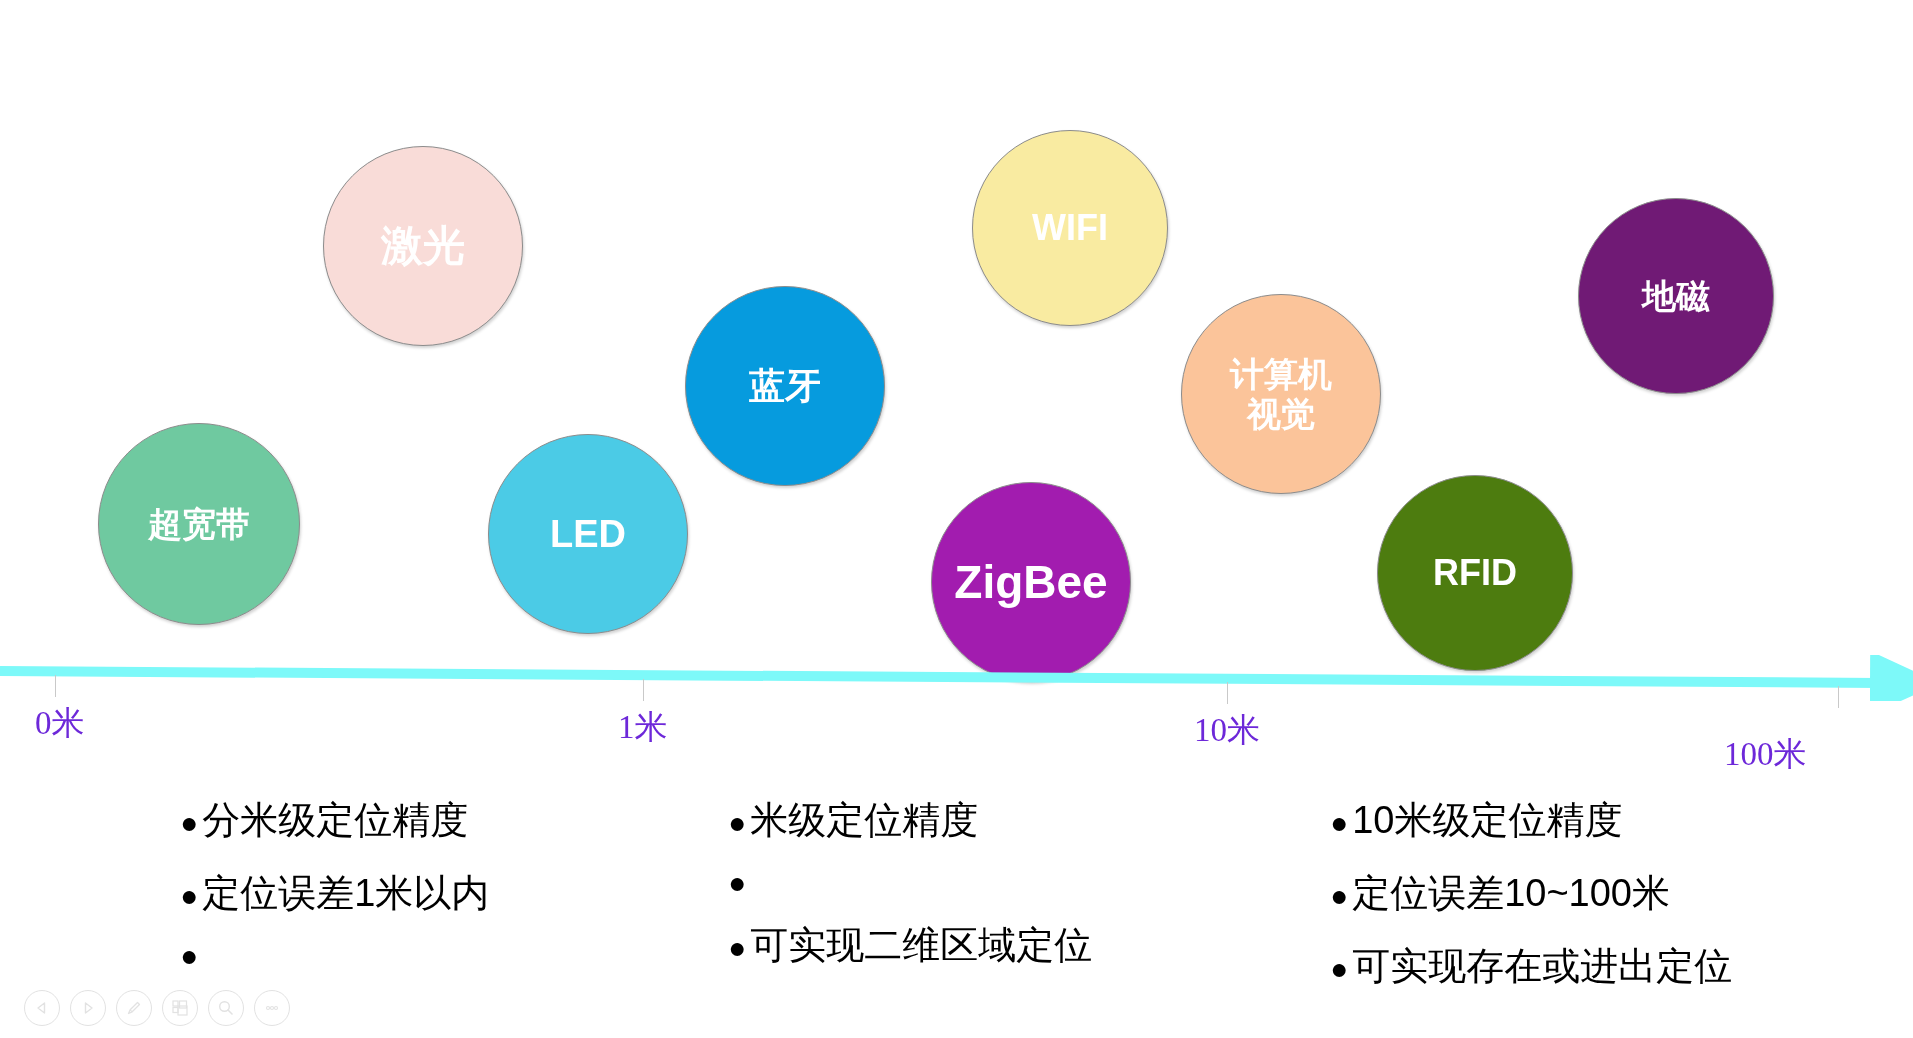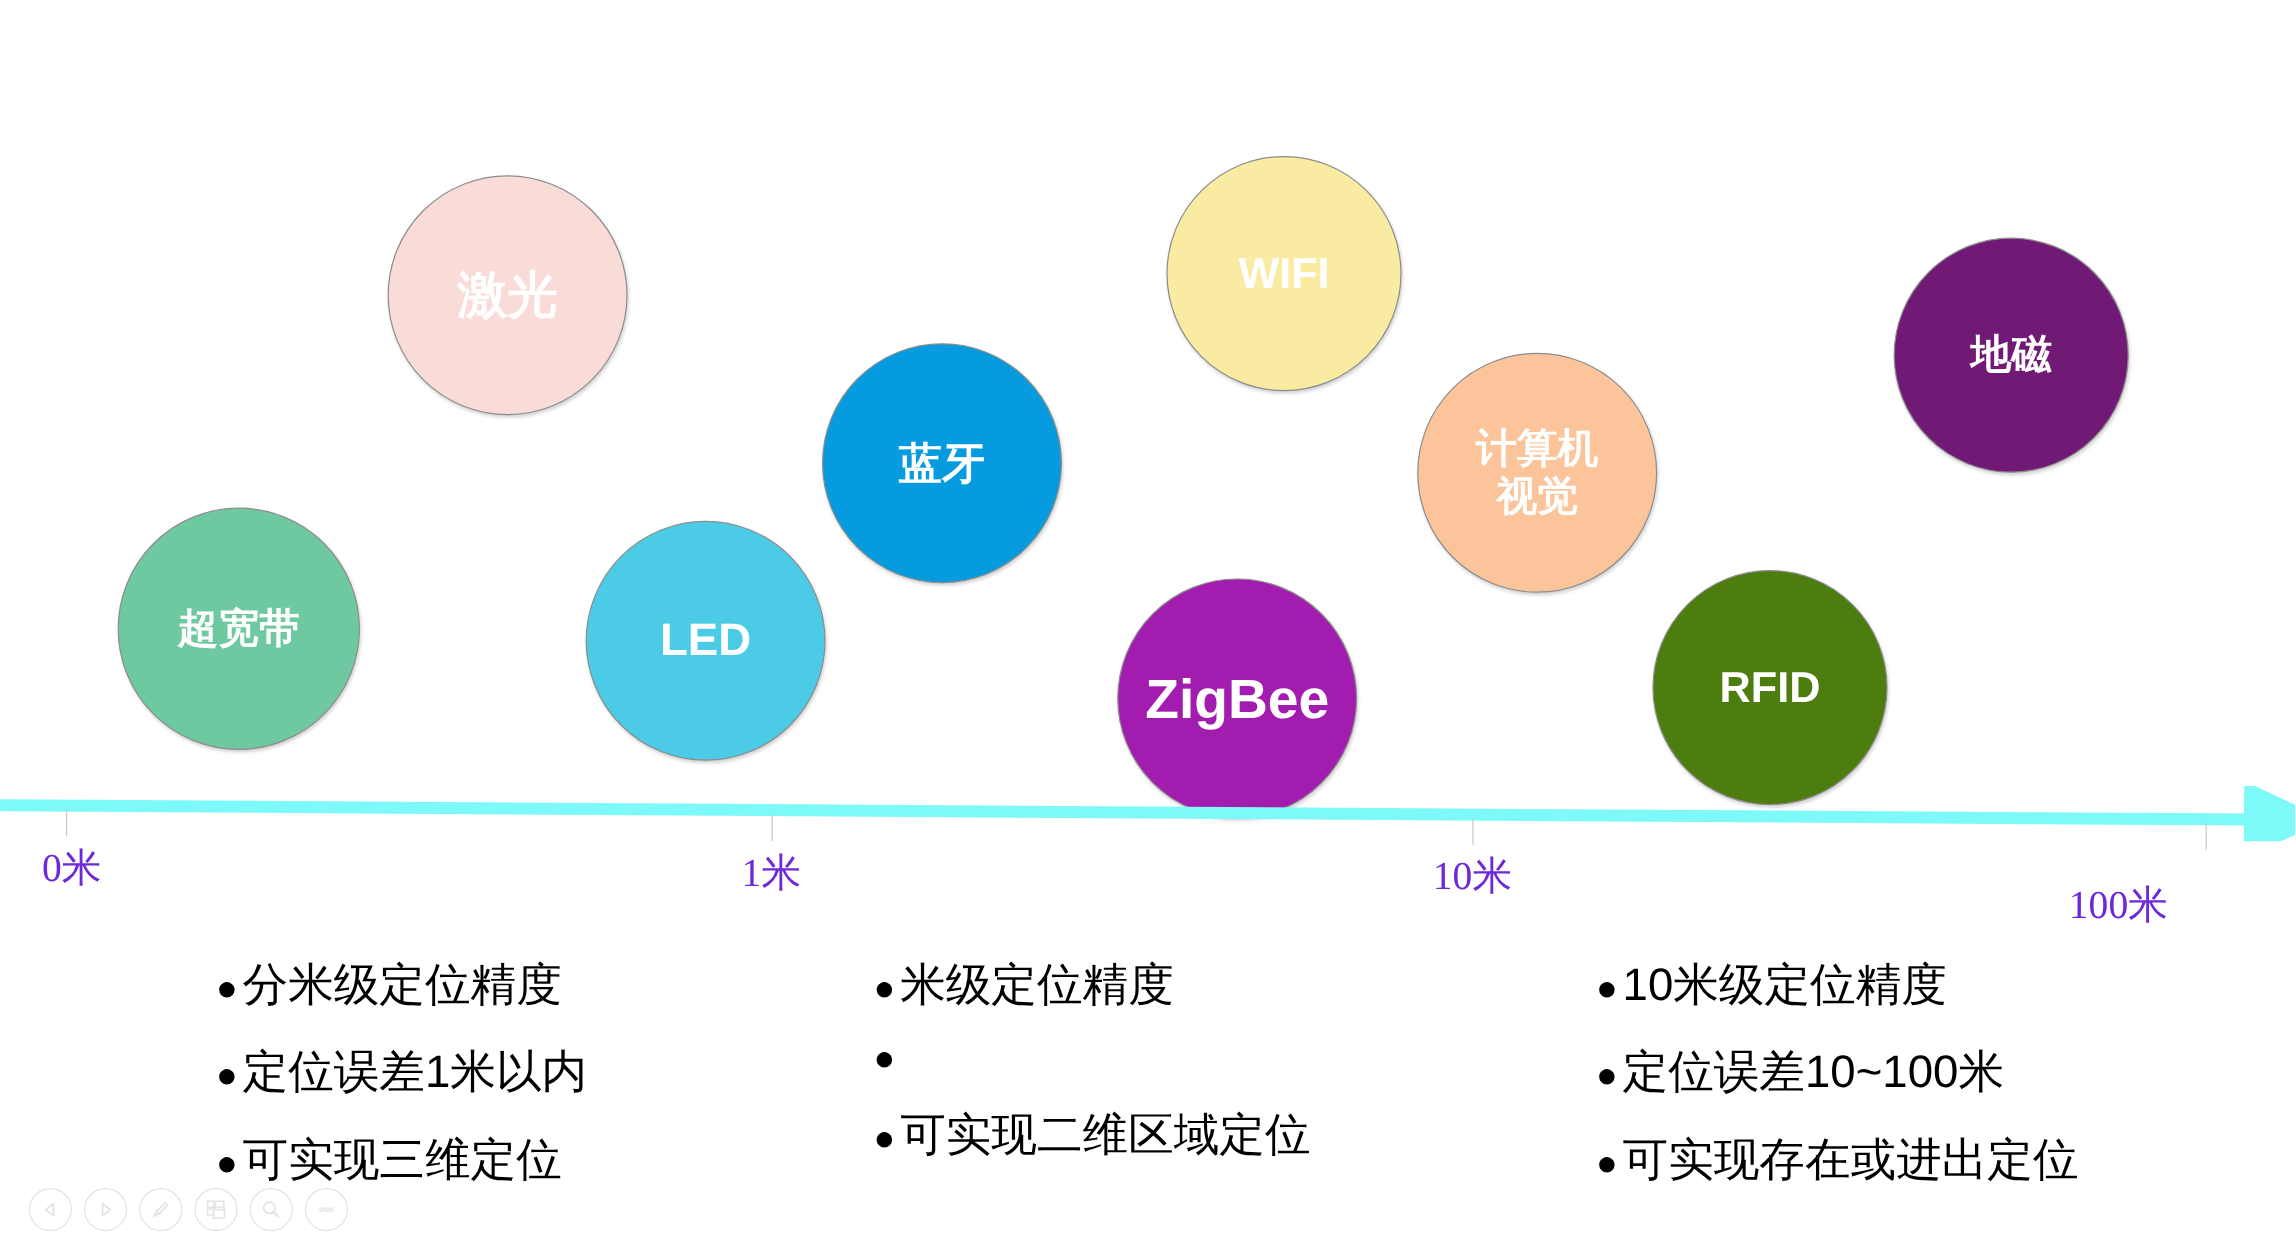--- a/index.html
+++ b/index.html
@@ -168,21 +168,20 @@
         <div class="bullet-line">
           <span class="bullet-dot">●</span>
           <span>分米级定位精度</span>
         </div>
         <div class="bullet-line">
           <span class="bullet-dot">●</span>
           <span>定位误差1米以内</span>
         </div>
         <div class="bullet-line">
           <span class="bullet-dot">●</span>
-          <span>可实现三维定位</span>
         </div>
       </div>
       <div class="bullet-col" style="left: 728px;">
         <div class="bullet-line">
           <span class="bullet-dot">●</span>
           <span>米级定位精度</span>
         </div>
         <div class="bullet-line">
           <span class="bullet-dot">●</span>
         </div>

